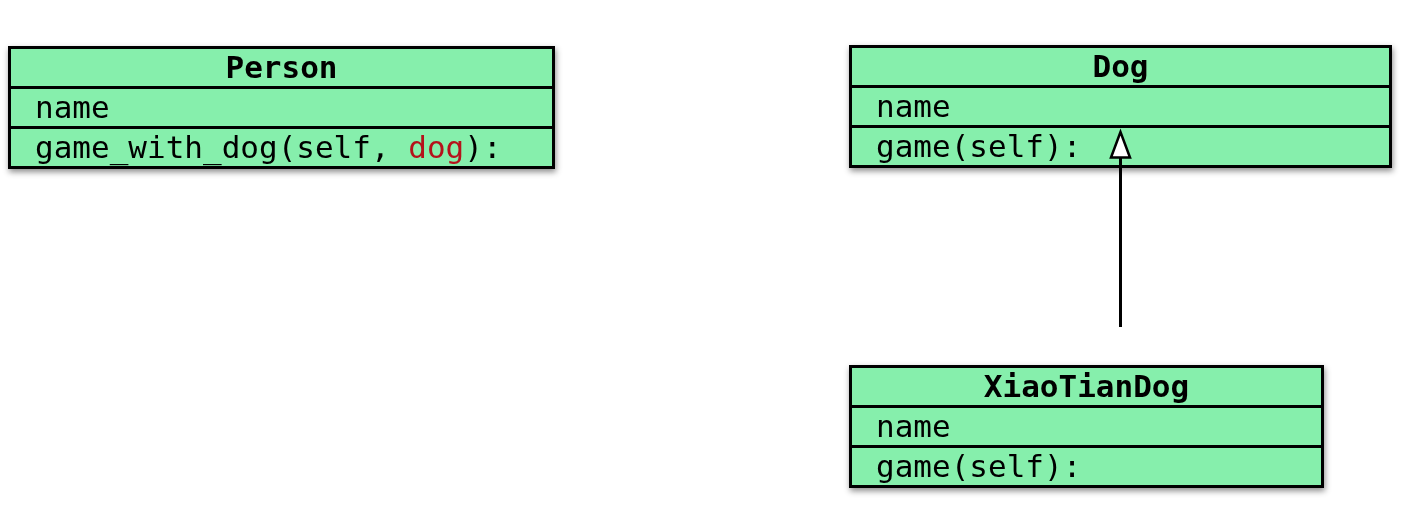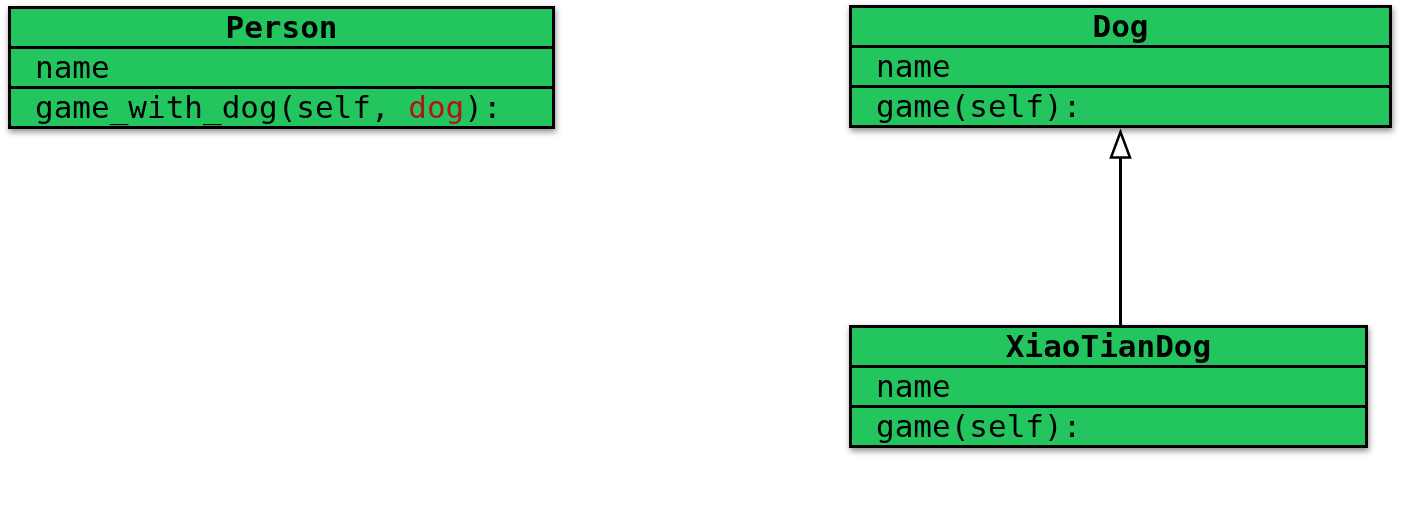--- a/index.html
+++ b/index.html
@@ -11,25 +11,26 @@
     position: relative;
     width: 1402px;
     height: 509px;
     background: #ffffff;
     font-family: "DejaVu Sans Mono", monospace;
     overflow: hidden;
   }
   .class-box {
     position: absolute;
     box-sizing: border-box;
-    background: #22c55e;
+    background: #86efac;
     border: 3px solid #000000;
     box-shadow: 1px 3px 6px rgba(0,0,0,0.45);
     display: flex;
     flex-direction: column;
+    margin-top: 40px;
   }
   .class-box .row {
     flex: 1 1 0;
     display: flex;
     align-items: center;
     padding: 0 24px;
     font-size: 31px;
     line-height: 1;
     color: #000000;
     white-space: pre;
@@ -42,21 +43,21 @@
   .class-box .row.title {
     justify-content: center;
     font-weight: bold;
     padding: 0;
   }
   .hl {
     color: var(--highlight, #b5121b);
   }
   .box-person      { left: 8px;   top: 6px;   width: 547px; height: 123px; }
   .box-dog         { left: 849px; top: 5px;   width: 543px; height: 123px; }
-  .box-xiaotiandog { left: 849px; top: 325px; width: 519px; height: 123px; }
+  .box-xiaotiandog { left: 849px; top: 325px; width: 475px; height: 123px; }
   .connector {
     position: absolute;
     left: 0;
     top: 0;
     width: 1402px;
     height: 509px;
     pointer-events: none;
   }
 </style>
 </head>

